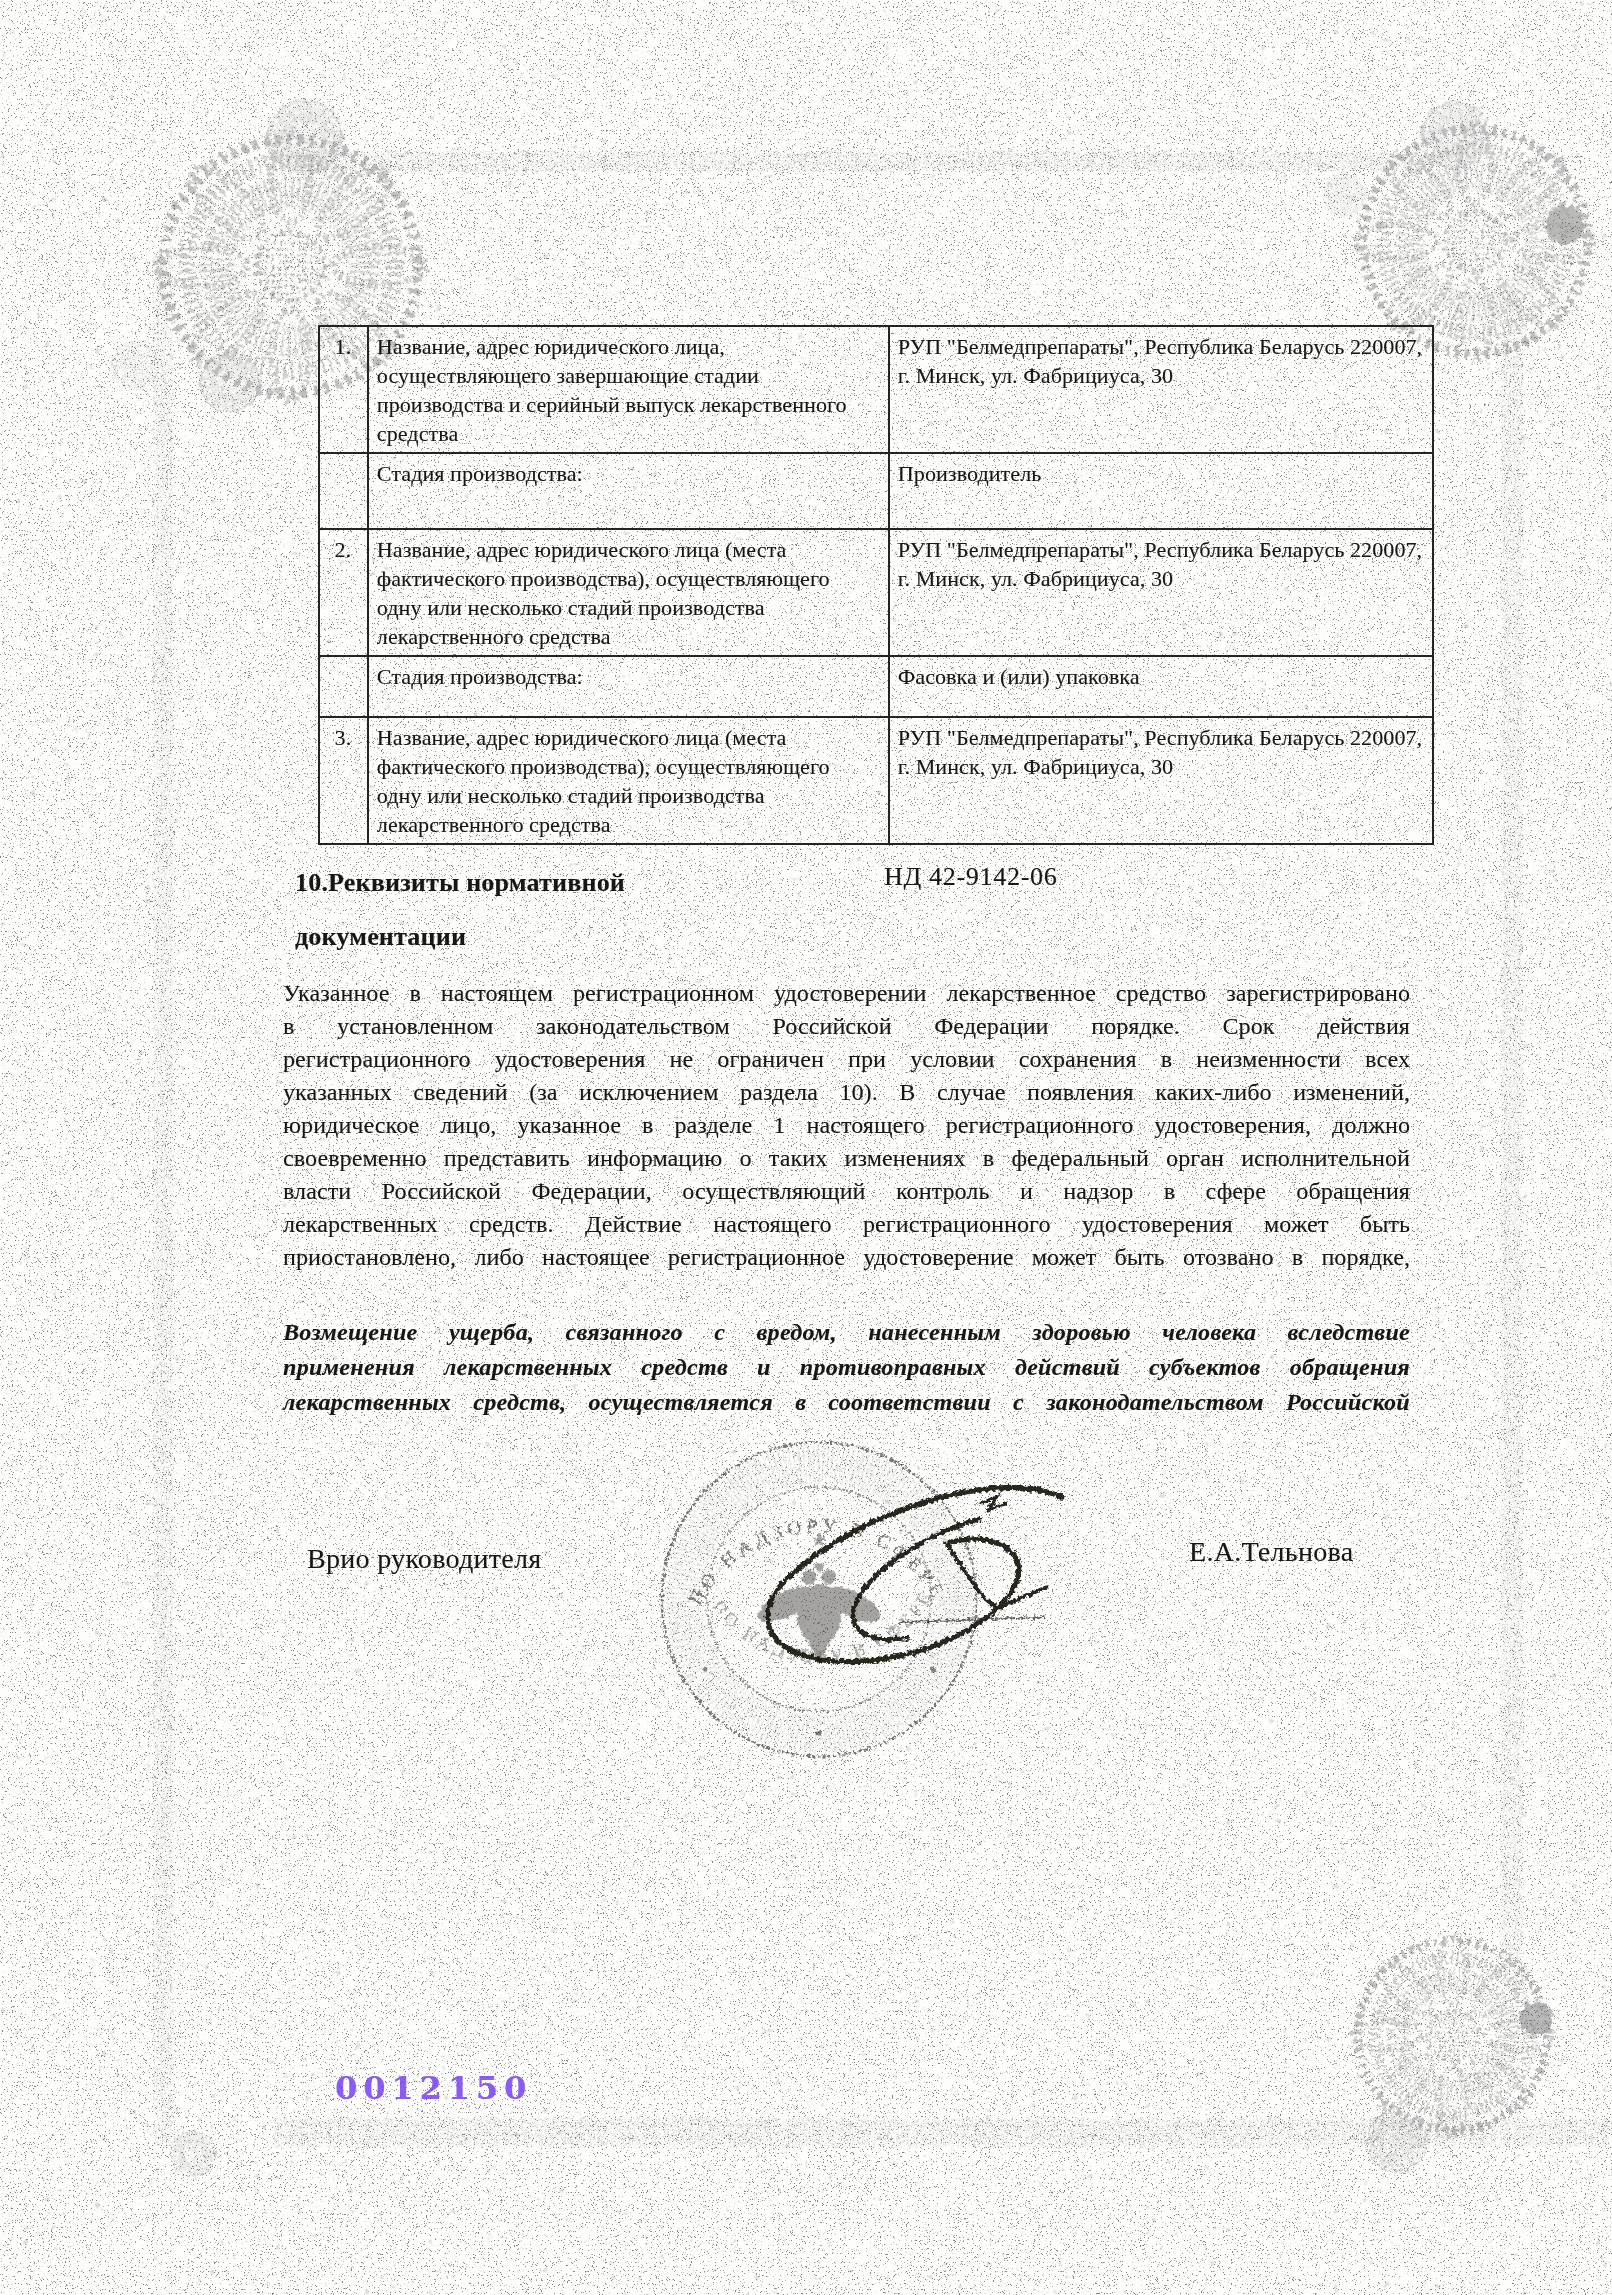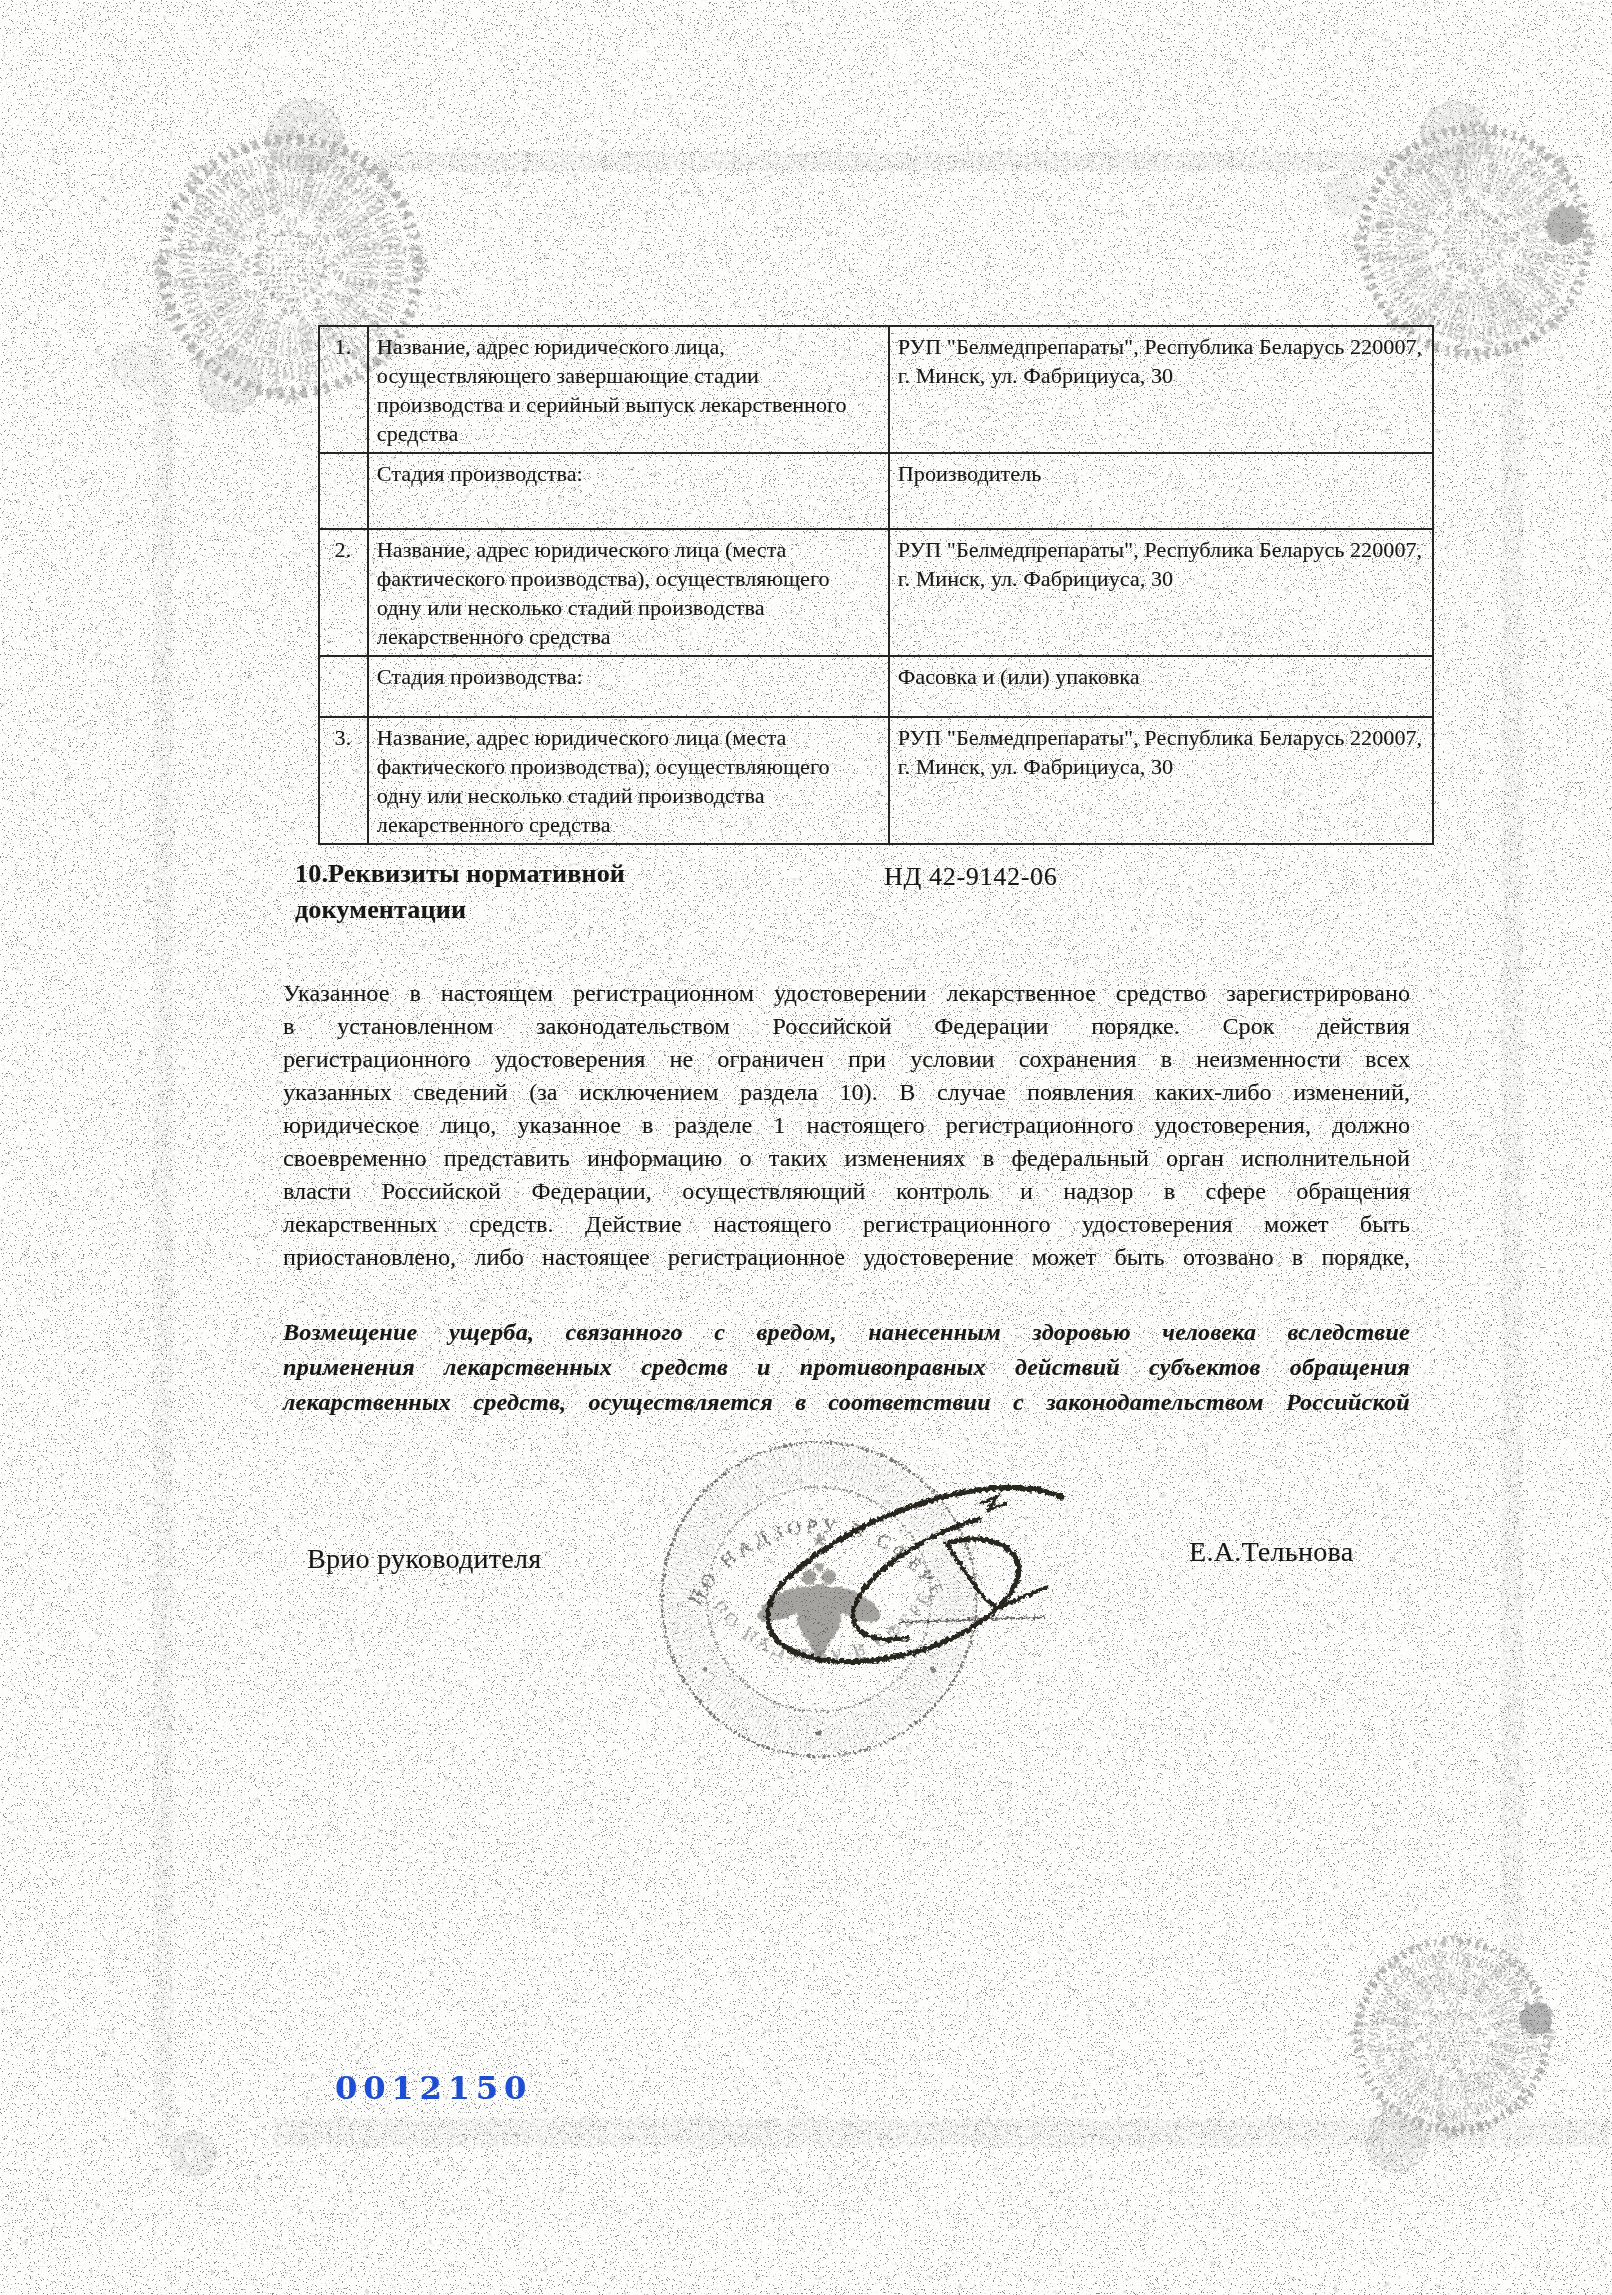--- a/index.html
+++ b/index.html
@@ -20,41 +20,41 @@
     font-size:22px; line-height:29px; padding:5.2px 9px 3.9px 7.8px;
     letter-spacing:0.1px;
   }
   td.num{ text-align:center; vertical-align:middle; padding:0 2.6px; font-size:23px; }
   td.num.bias-up{ padding-bottom:42px; }
   td.lbl{ }
   td.val{ }
 
   .sec10-title{
     position:absolute; left:295px; top:856px; width:382px; z-index:2;
-    font-size:26px; font-weight:bold; line-height:36px; letter-spacing:0.2px;
+    font-size:26px; font-weight:bold; line-height:54px; letter-spacing:0.2px;
   }
   .sec10-value{
     position:absolute; left:884px; top:862px; z-index:2; font-size:26px; letter-spacing:0.7px;
   }
 
   .para{ position:absolute; left:283px; width:1127px; z-index:2; font-size:24px; }
   .para .pline{ text-align:justify; text-align-last:justify; white-space:normal; }
   .para .pline.last{ text-align-last:left; }
   #para-main{ top:977px; }
   #para-main .pline{ line-height:33px; letter-spacing:0.1px; }
   #para-bold{ top:1315px; font-weight:bold; }
   #para-bold .pline{ line-height:35px; letter-spacing:0.3px;font-style:italic; }
 
   .sig-label{ position:absolute; left:307px; top:1543px; z-index:2; font-size:28px; letter-spacing:0.3px; }
   .sig-name{ position:absolute; left:1189px; top:1536px; z-index:2; font-size:28px; letter-spacing:0.3px; }
 
   .serial{
     position:absolute; left:335px; top:2069px; z-index:2;
     font-family:"DejaVu Serif", serif; font-size:32px; font-weight:600; letter-spacing:5.9px;
-    color:#1d4ed8;
+    color:#8b5cf6;
   }
   .stamp-svg{ position:absolute; left:0; top:0; width:1612px; height:2295px; z-index:3; pointer-events:none; }
 </style>
 </head>
 <body>
 
 <div class="page scan-text">
 
   <svg class="decor" viewBox="0 0 2472 3520" xmlns="http://www.w3.org/2000/svg">
     <defs>

